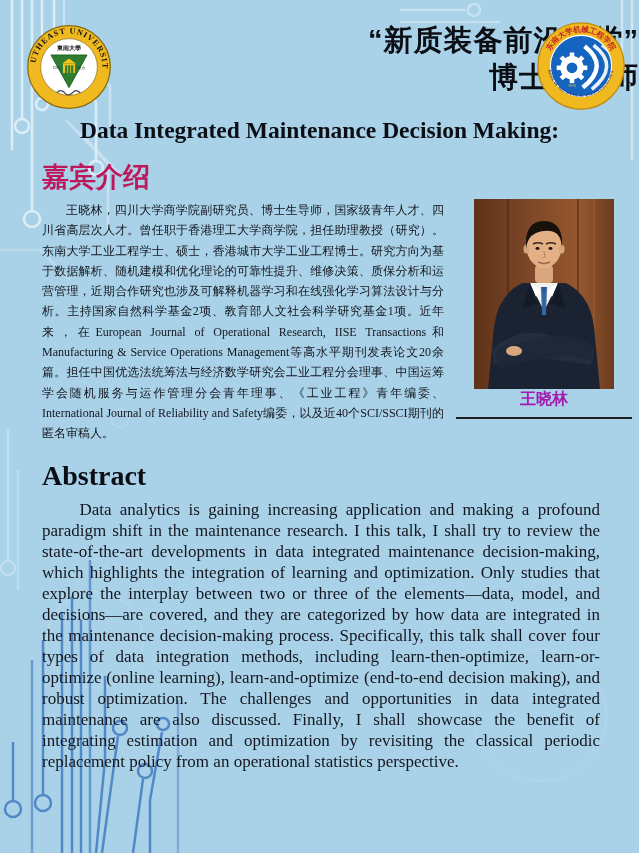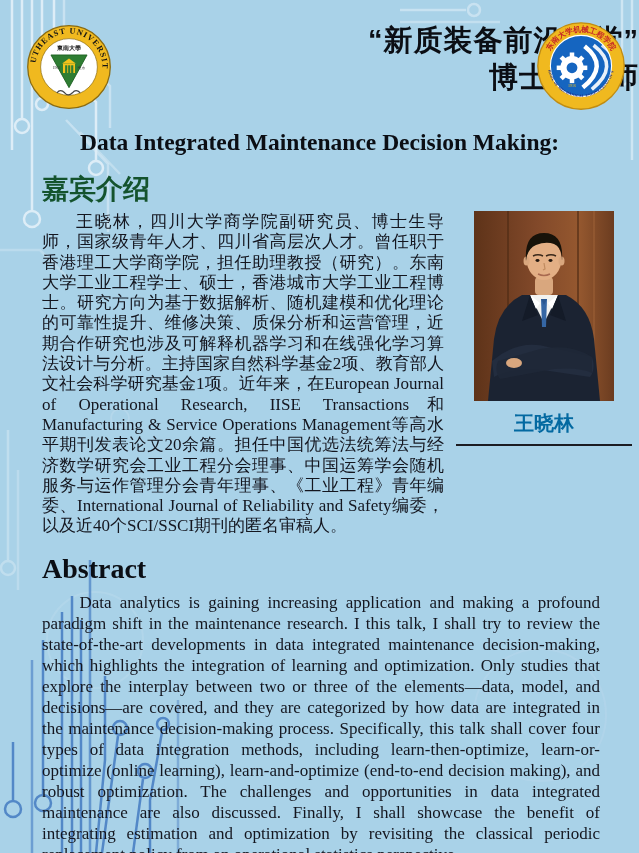--- a/index.html
+++ b/index.html
@@ -16,40 +16,39 @@
   .logo-left{left:26px;}
   .logo-right{right:13px;top:21px;}
 
   .cn-title{
     text-align:right; padding-top:22px;
     font-family:"Liberation Sans","DejaVu Sans",sans-serif;
     font-weight:bold; font-size:29px; line-height:37px; color:#0b0e14;
     letter-spacing:1px;
   }
   .en-title{
-    text-align:center; margin-top:31px;
+    text-align:center; margin-top:19px;
     font-weight:bold; font-size:23.5px; line-height:31px; color:#0b0e14;
   }
   .guest-heading{
     margin:13px 0 3px 42px;
     font-family:"Liberation Sans","DejaVu Sans",sans-serif;
-    font-weight:bold; font-size:27px; color:#14532d;
+    font-weight:bold; font-size:27px; color:#be185d;
   }
   .guest-row{display:flex; margin:0 7px 0 42px; gap:0;}
   .bio{
     width:414px; margin:2px 0 0 0;
-    font-size:17px; line-height:20.3px;
+    font-size:12px; line-height:20.3px;
     text-align:justify; text-indent:2em; color:#14161f;
   }
   .speaker-card{width:176px; padding-left:0; text-align:center; flex:none; margin-left:12px;}
   .photo-frame{display:block; margin:1px auto 0;}
   .speaker-name{
-    margin-top:9px;
-    font-family:"Liberation Sans","DejaVu Sans",sans-serif;
-    font-weight:bold; font-size:20px; color:#0369a1;
+    font-family:"Liberation Sans","DejaVu Sans",sans-serif;
+    font-weight:bold; font-size:16px; color:#a21caf;
   }
   .speaker-divider{border:none; border-top:2px solid #1c1c22; margin:7px 0 7px 0; width:100%;}
   .speaker-caption{
     font-family:"Liberation Sans","DejaVu Sans",sans-serif;
     font-weight:bold; font-size:14.5px; line-height:19px; color:#0b0e14;
   }
   .abstract-heading{
     margin:16px 0 0 42px;
     font-weight:bold; font-size:28px; color:#0b0e14;
   }

